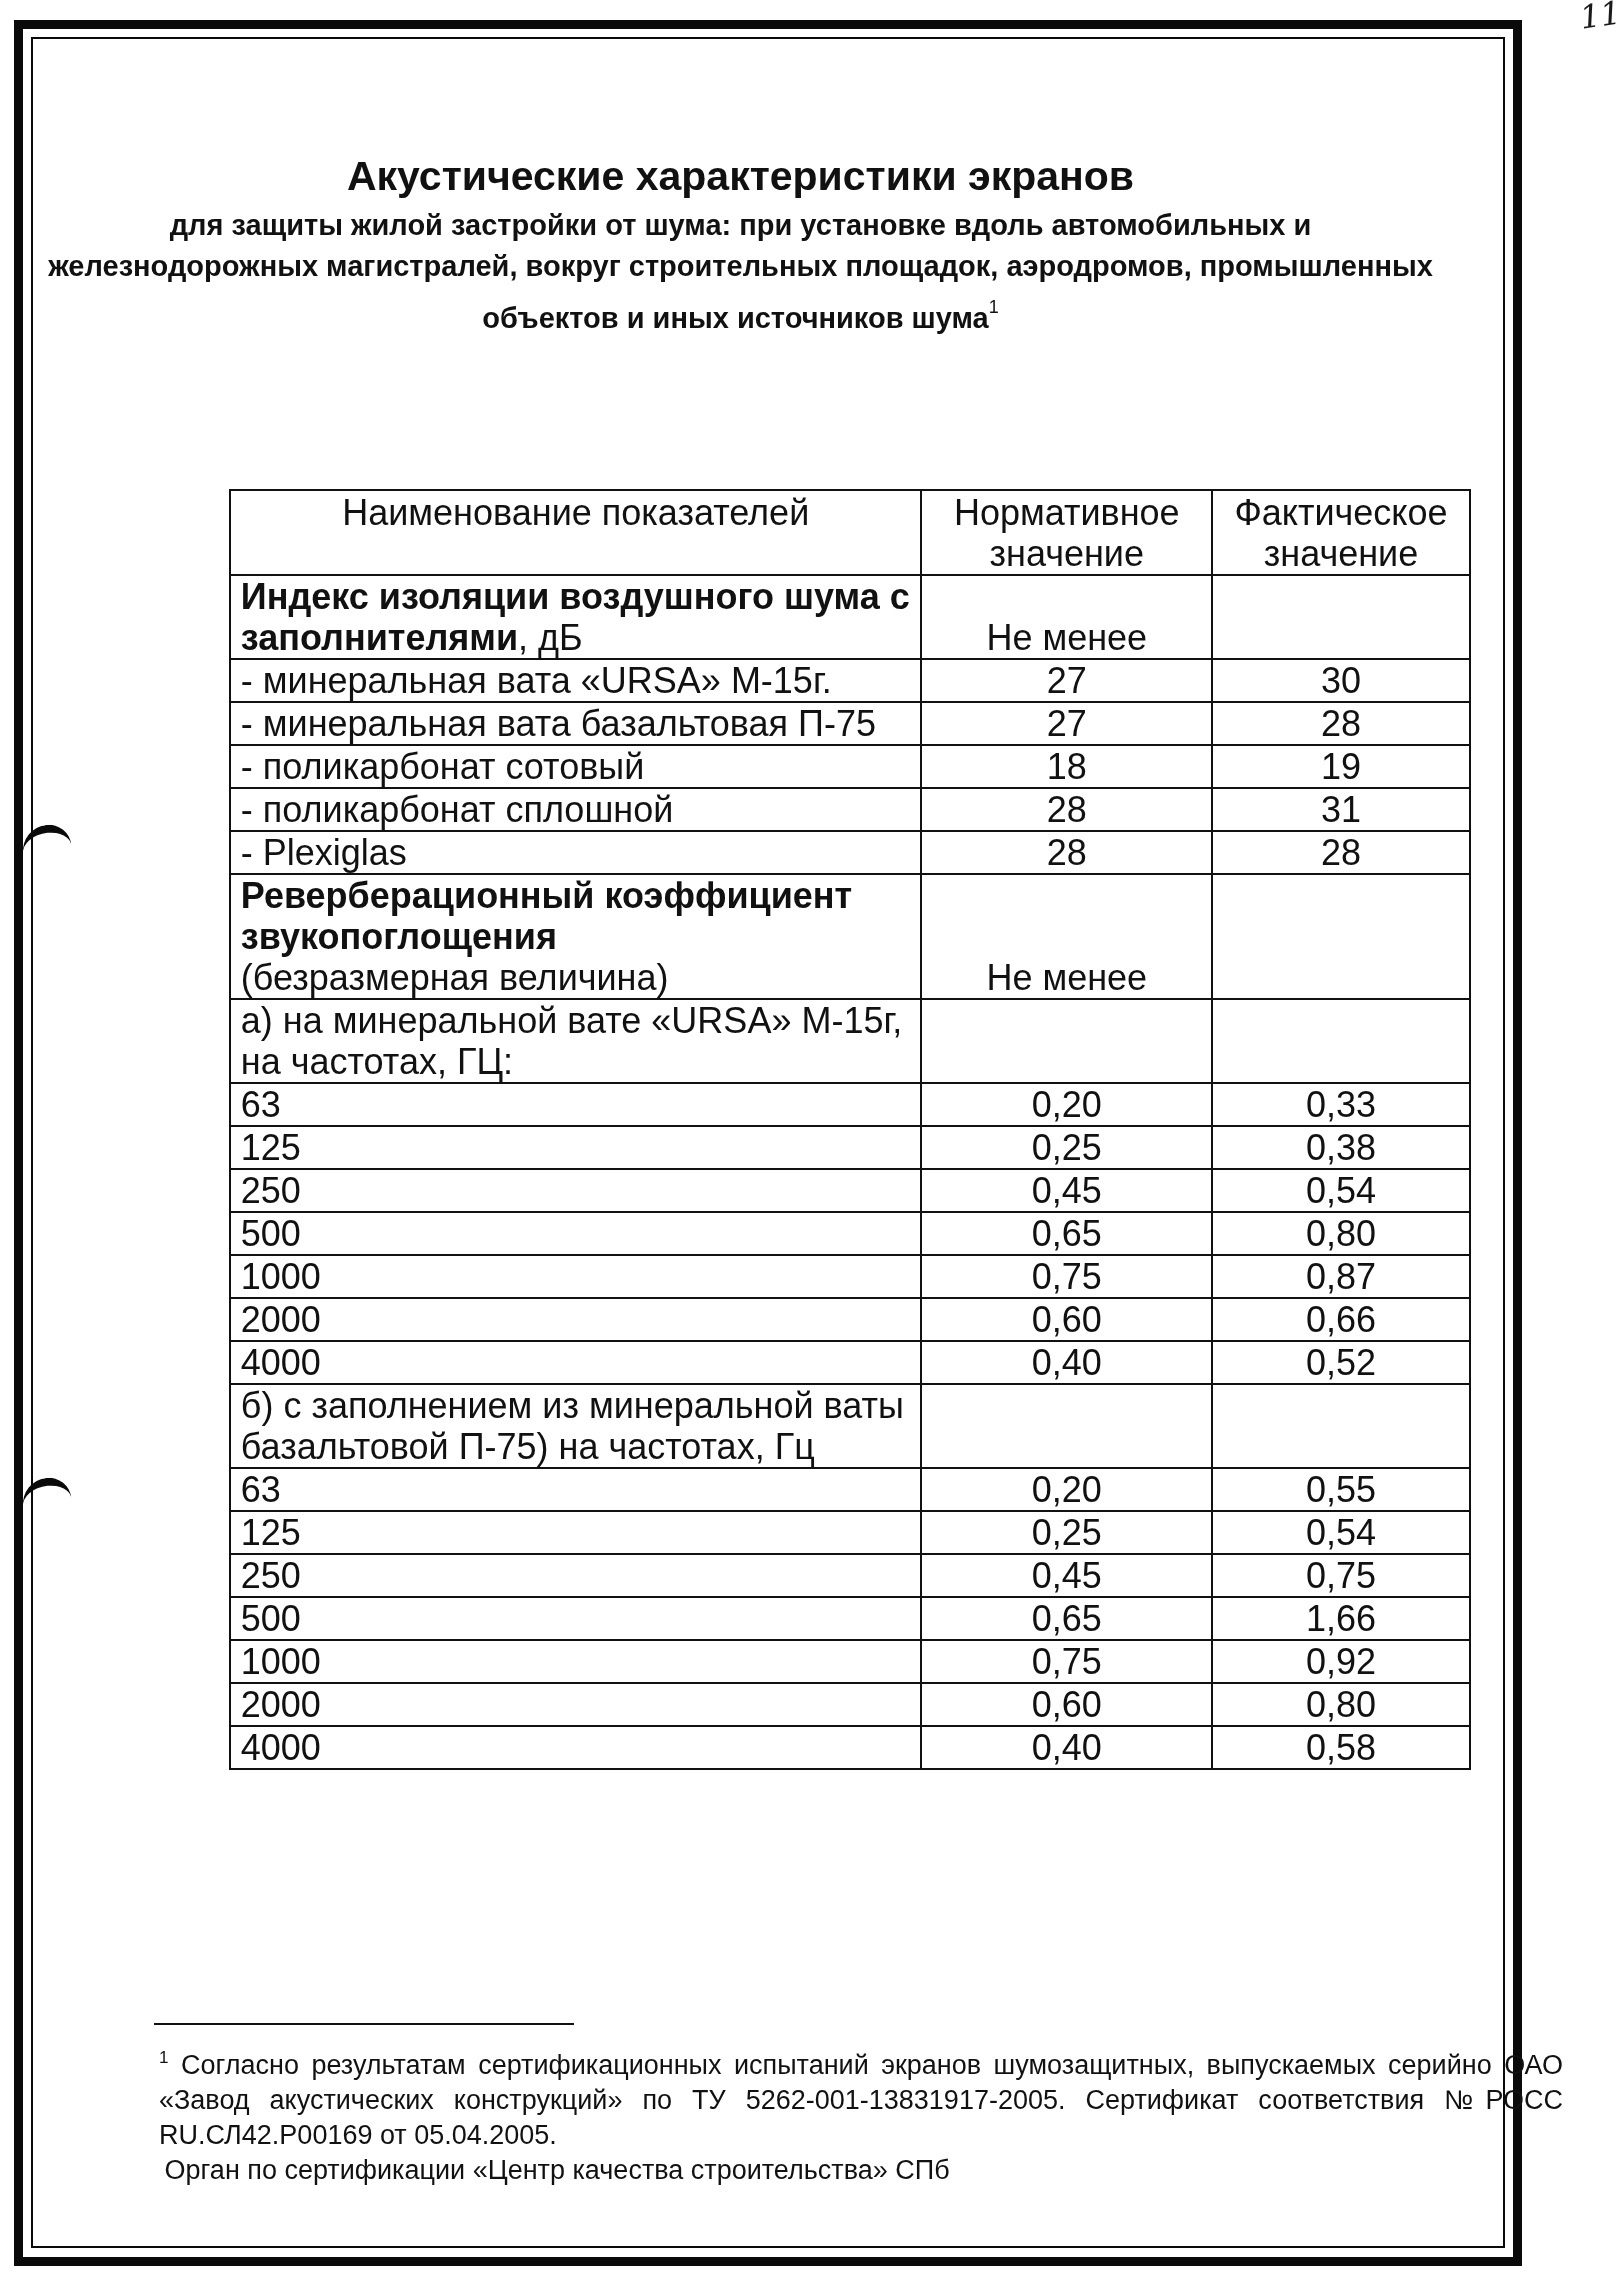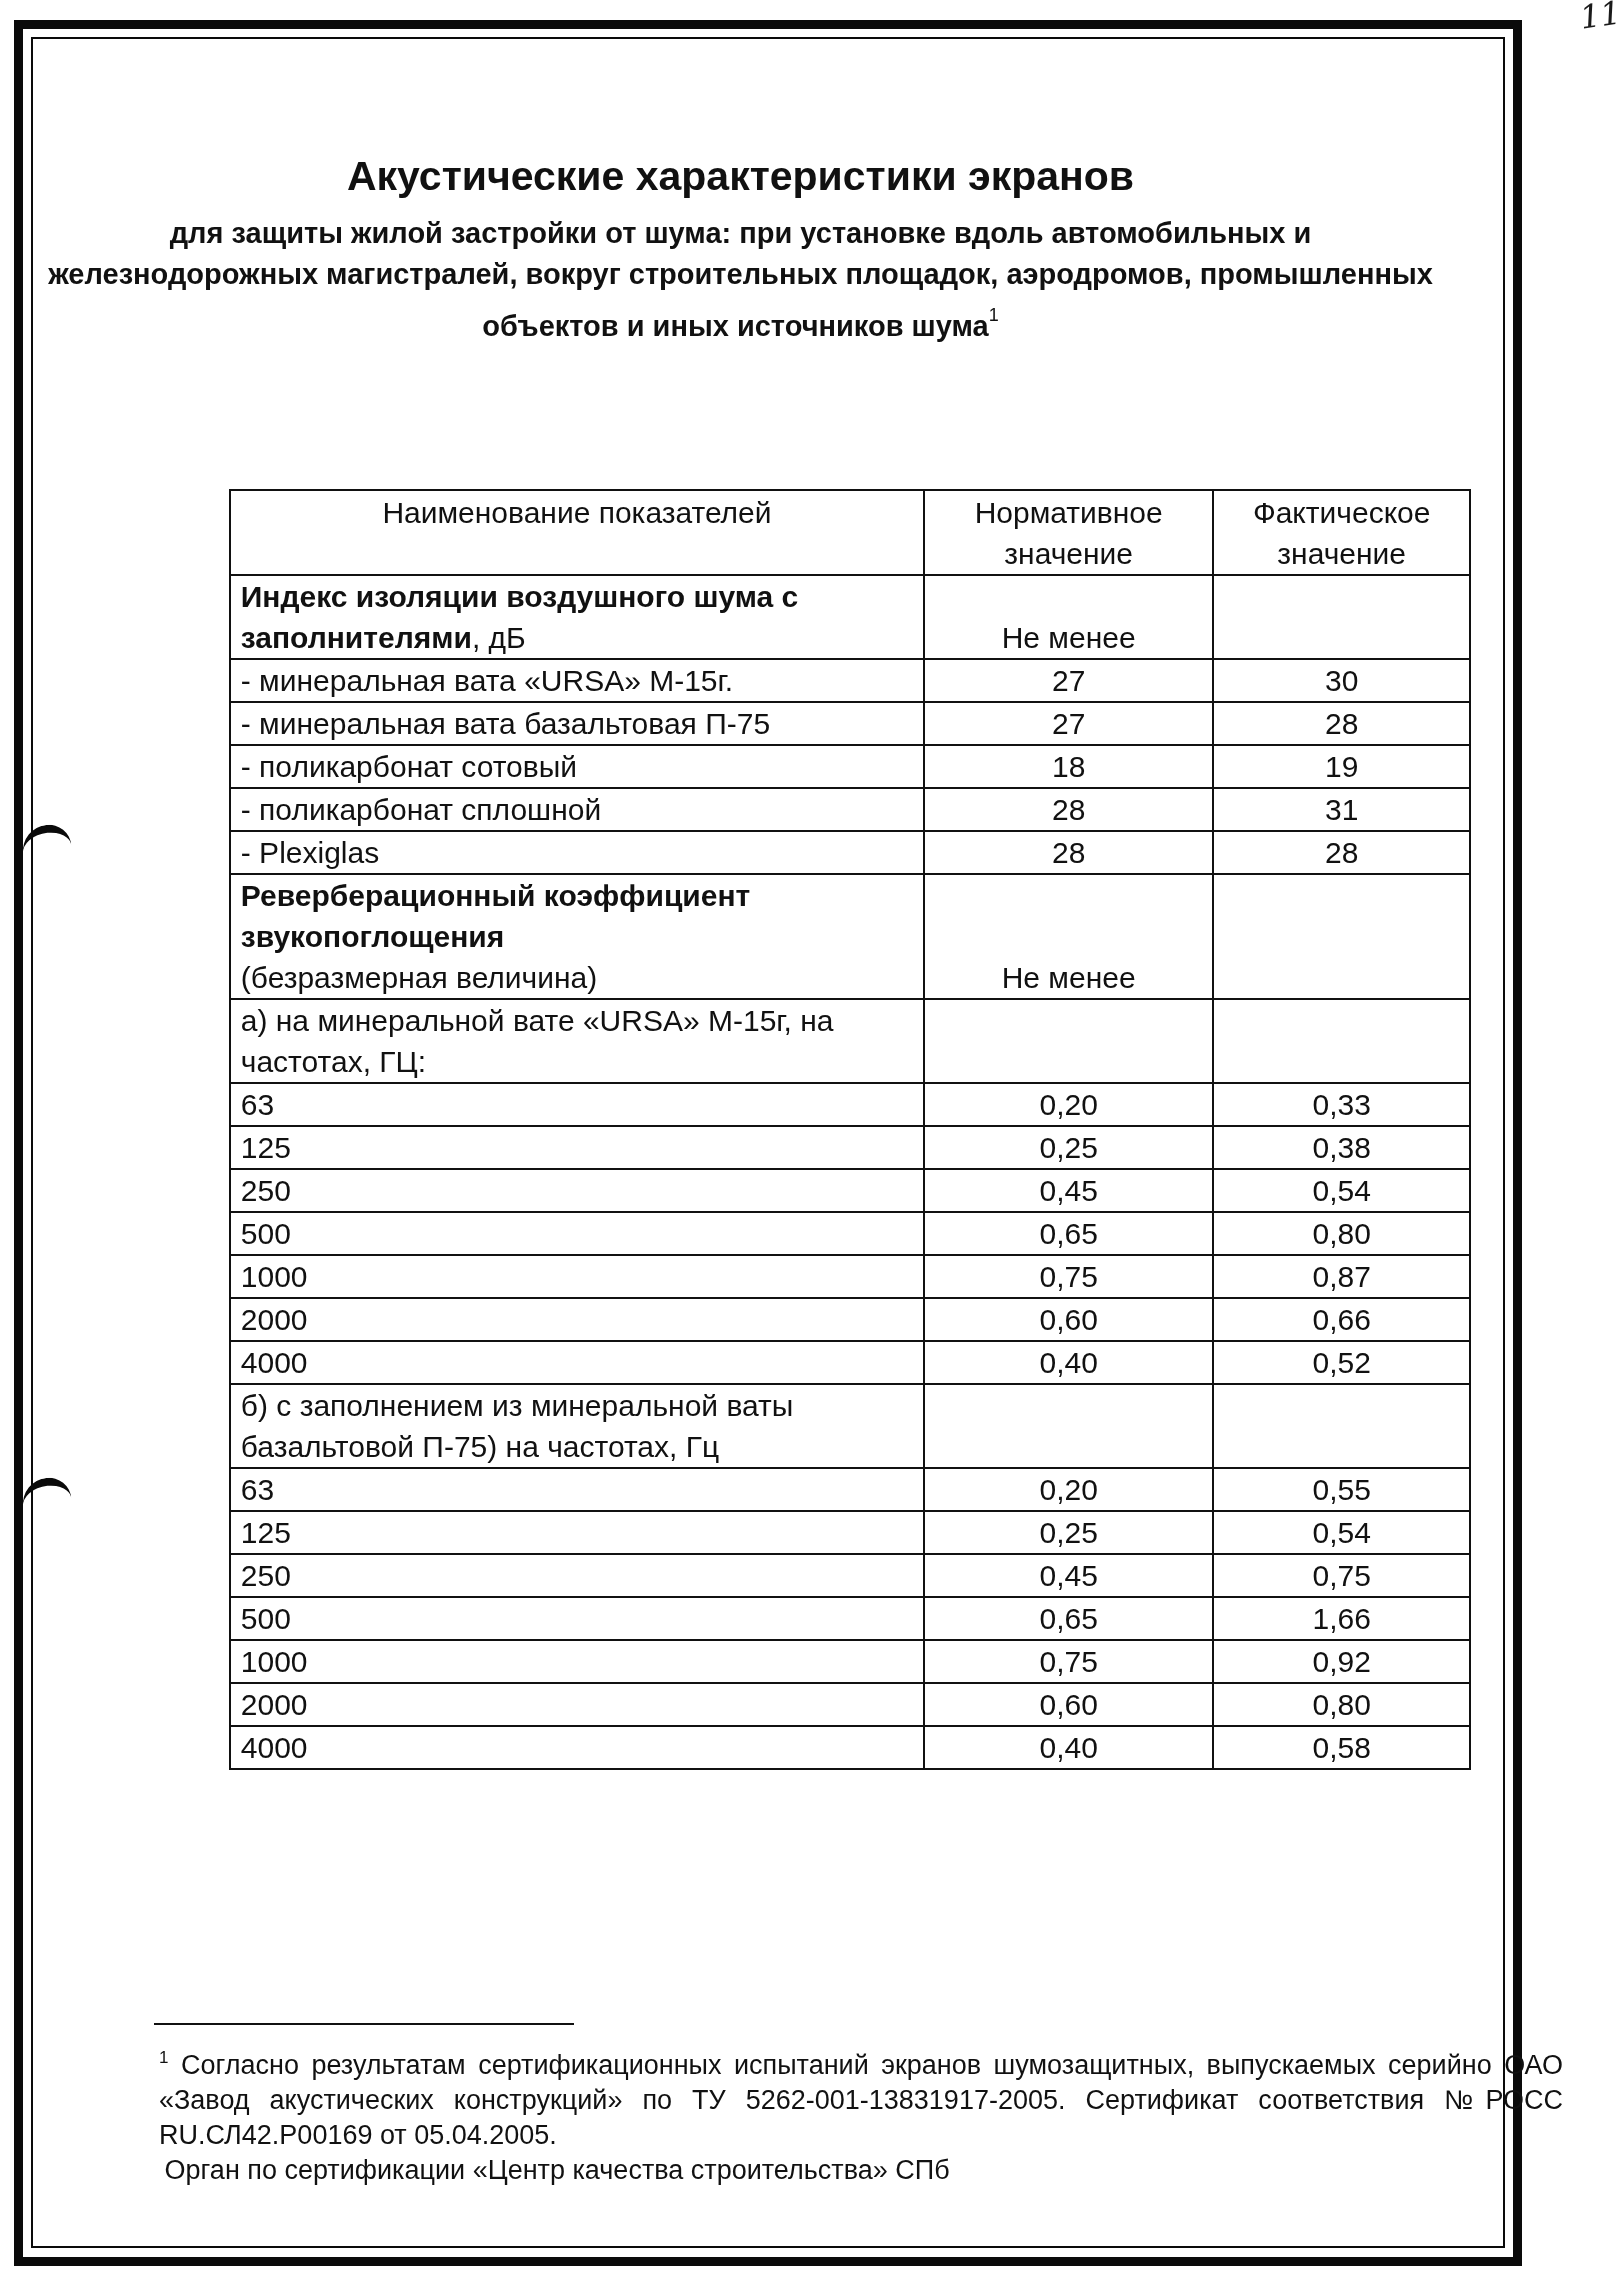--- a/index.html
+++ b/index.html
@@ -19,26 +19,26 @@
   .page-number {
     position: absolute; left: 1580px; top: -4.2px; font-family: "DejaVu Serif", serif;
     font-style: italic; font-size: 32px; color: #1a1a1a; transform: rotate(-8deg);
   }
   .hole-mark {
     position: absolute; left: 22.4px; width: 49px; height: 28px;
     border-top: 8.4px solid #0a0a0a; border-radius: 49px 42px 0 0; transform: rotate(-6deg);
   }
   .title-block { position: absolute; left: 0; width: 1481px; top: 151px; text-align: center; }
   .doc-title { font-weight: bold; font-size: 41px; line-height: 50px; margin: 0; }
-  .doc-subtitle { font-weight: bold; font-size: 29px; line-height: 41px; margin: 12px auto; width: 1394px; }
+  .doc-subtitle { font-weight: bold; font-size: 29px; line-height: 41px; margin: 4px auto; width: 1394px; }
   .doc-subtitle sup { font-size: 18px; vertical-align: 15.4px; font-weight: normal; }
 
   table.spec {
     position: absolute; left: 229px; top: 489px; width: 1242px;
-    border-collapse: collapse; font-size: 30px; line-height: 41px;
+    border-collapse: collapse; font-size: 36px; line-height: 41px;
   }
   table.spec td, table.spec th {
     border: 2.1px solid #111111; padding: 0 9.8px; vertical-align: bottom; font-weight: normal;
   }
   table.spec th { text-align: center; vertical-align: top; padding-top: 1.4px; }
   .col-name { width: 692px; }
   .col-norm { width: 272px; }
   .col-fact { width: 238px; }
   td.num { text-align: center; }
   td.section { font-weight: normal; margin-top: 28px; }

